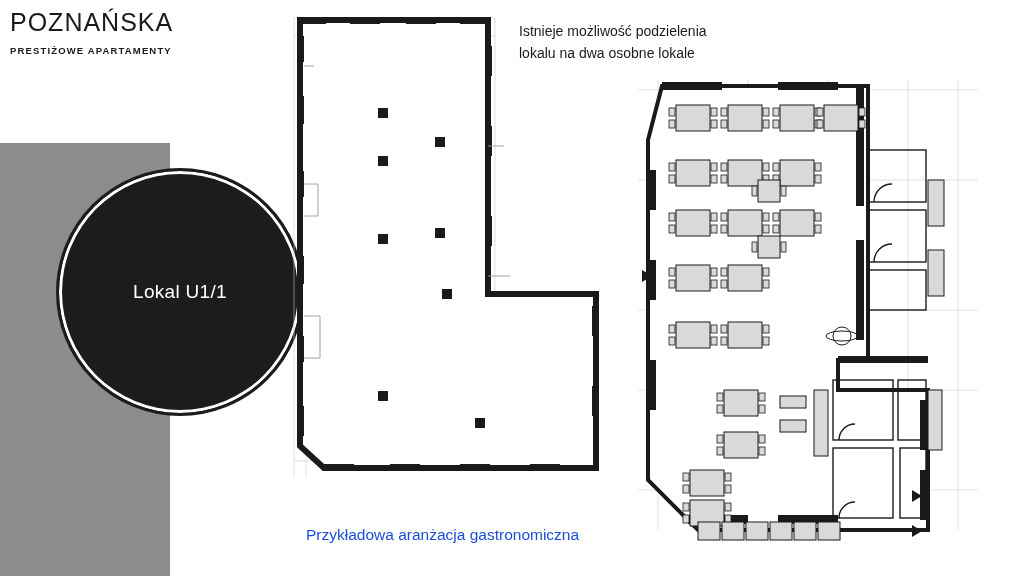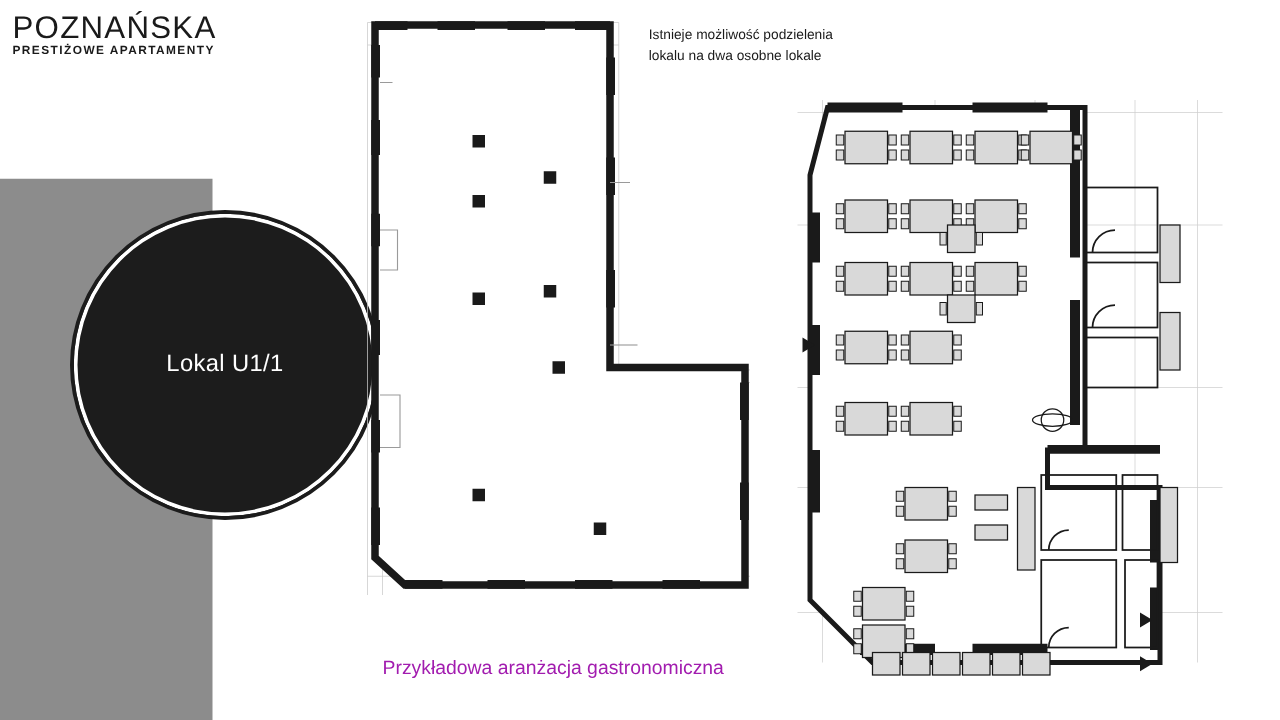--- a/index.html
+++ b/index.html
@@ -45,21 +45,21 @@
     margin-top: 2px;
     font-size: 25px;
     letter-spacing: 1px;
     font-weight: 400;
     color: #1a1a1a;
     line-height: 1;
     white-space: nowrap;
     text-align: center;
   }
   .brand-sub {
-    margin-top: 0;
+    margin-top: 10px;
     font-size: 9.5px;
     letter-spacing: 1.15px;
     font-weight: 700;
     color: #1a1a1a;
     white-space: nowrap;
   }
 
   
   .badge-circle {
     position: absolute;
@@ -81,31 +81,31 @@
     line-height: 1.5;
     letter-spacing: 0.3px;
     text-align: center;
   }
 
   
   .caption-top {
     position: absolute;
     left: 519px;
     top: 20px;
-    font-size: 11px;
+    font-size: 14px;
     line-height: 1.58;
     color: #1a1a1a;
     white-space: pre-line;
   }
   .caption-bottom {
     position: absolute;
     left: 306px;
     top: 526px;
     font-size: 15.5px;
-    color: #a21caf;
+    color: #1d4ed8;
   }
 
   
   .plan {
     position: absolute;
   }
   #plan-left { left: 280px; top: 6px; }
   #plan-right { left: 628px; top: 60px; }
 </style>
 </head>

